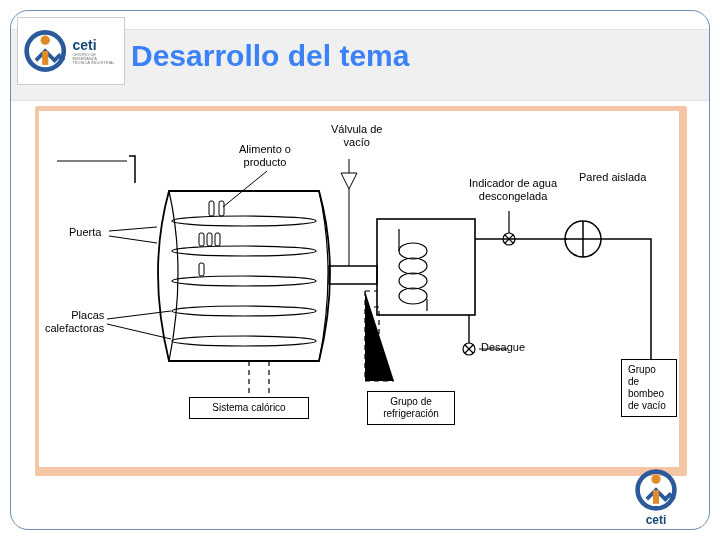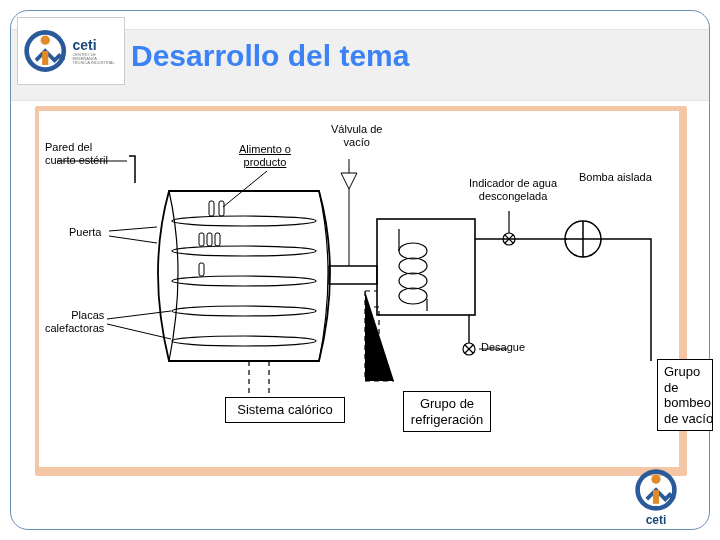--- a/index.html
+++ b/index.html
@@ -93,28 +93,27 @@
     position: absolute;
     font-size: 11px;
     color: #000;
     line-height: 1.15;
     z-index: 6;
     text-align: center;
     white-space: pre;
   }
   .box-label {
     position: absolute;
-    font-size: 13px;
+    font-size: 10px;
     border: 1px solid #000;
     padding: 4px 6px;
     background: #fff;
     z-index: 6;
     line-height: 1.2;
     text-align: center;
-    margin-left: 36px;
   }
   .footer-logo {
     position: absolute;
     bottom: 4px;
     right: 14px;
     width: 78px;
     height: 58px;
     z-index: 20;
   }
   .footer-logo svg { width: 46px; height: 46px; margin: 0 auto; display:block;}
@@ -224,32 +223,30 @@
       </g>
       <line x1="440" y1="238" x2="468" y2="238" stroke="#000"></line>
 
       <path d="M210,250 L210,290" stroke="#000" stroke-width="1.2" stroke-dasharray="5,4"></path>
       <path d="M230,250 L230,290" stroke="#000" stroke-width="1.2" stroke-dasharray="5,4"></path>
       <path d="M326,180 L326,270 L355,270" stroke="#000" stroke-width="1.2" stroke-dasharray="5,4"></path>
       <path d="M326,196 L340,196 L340,270" stroke="#000" stroke-width="1.2" stroke-dasharray="5,4" fill="none"></path>
       <line x1="326" y1="180" x2="338" y2="180" stroke="#000" stroke-dasharray="5,4"></line>
     </svg>
 
-    <div class="diag-label" style="left:6px; top:30px; text-align:left;">Pared del
-cuarto estéril</div>
     <div class="diag-label" style="left:30px; top:115px; text-align:center;">Puerta</div>
     <div class="diag-label" style="left:6px; top:198px; text-align:right;">Placas
 calefactoras</div>
-    <div class="diag-label" style="left:200px; top:32px;text-decoration:underline;">Alimento o
+    <div class="diag-label" style="left:200px; top:32px;">Alimento o
 producto</div>
     <div class="diag-label" style="left:286px; top:12px;margin-left:6px;">Válvula de
 vacío</div>
     <div class="diag-label" style="left:430px; top:66px;">Indicador de agua
 descongelada</div>
-    <div class="diag-label" style="left:540px; top:60px;">Bomba aislada</div>
+    <div class="diag-label" style="left:540px; top:60px;">Pared aislada</div>
     <div class="diag-label" style="left:442px; top:230px; text-align:right;">Desague</div>
 
     <div class="box-label" style="left:328px; top:280px; width:88px; white-space:pre;">Grupo de
 refrigeración</div>
     <div class="box-label" style="left:150px; top:286px; width:120px;">Sistema calórico</div>
     <div class="box-label" style="left:582px; top:248px; width:56px; white-space:pre; text-align:left;">Grupo
 de
 bombeo
 de vacío</div>
   </div>

